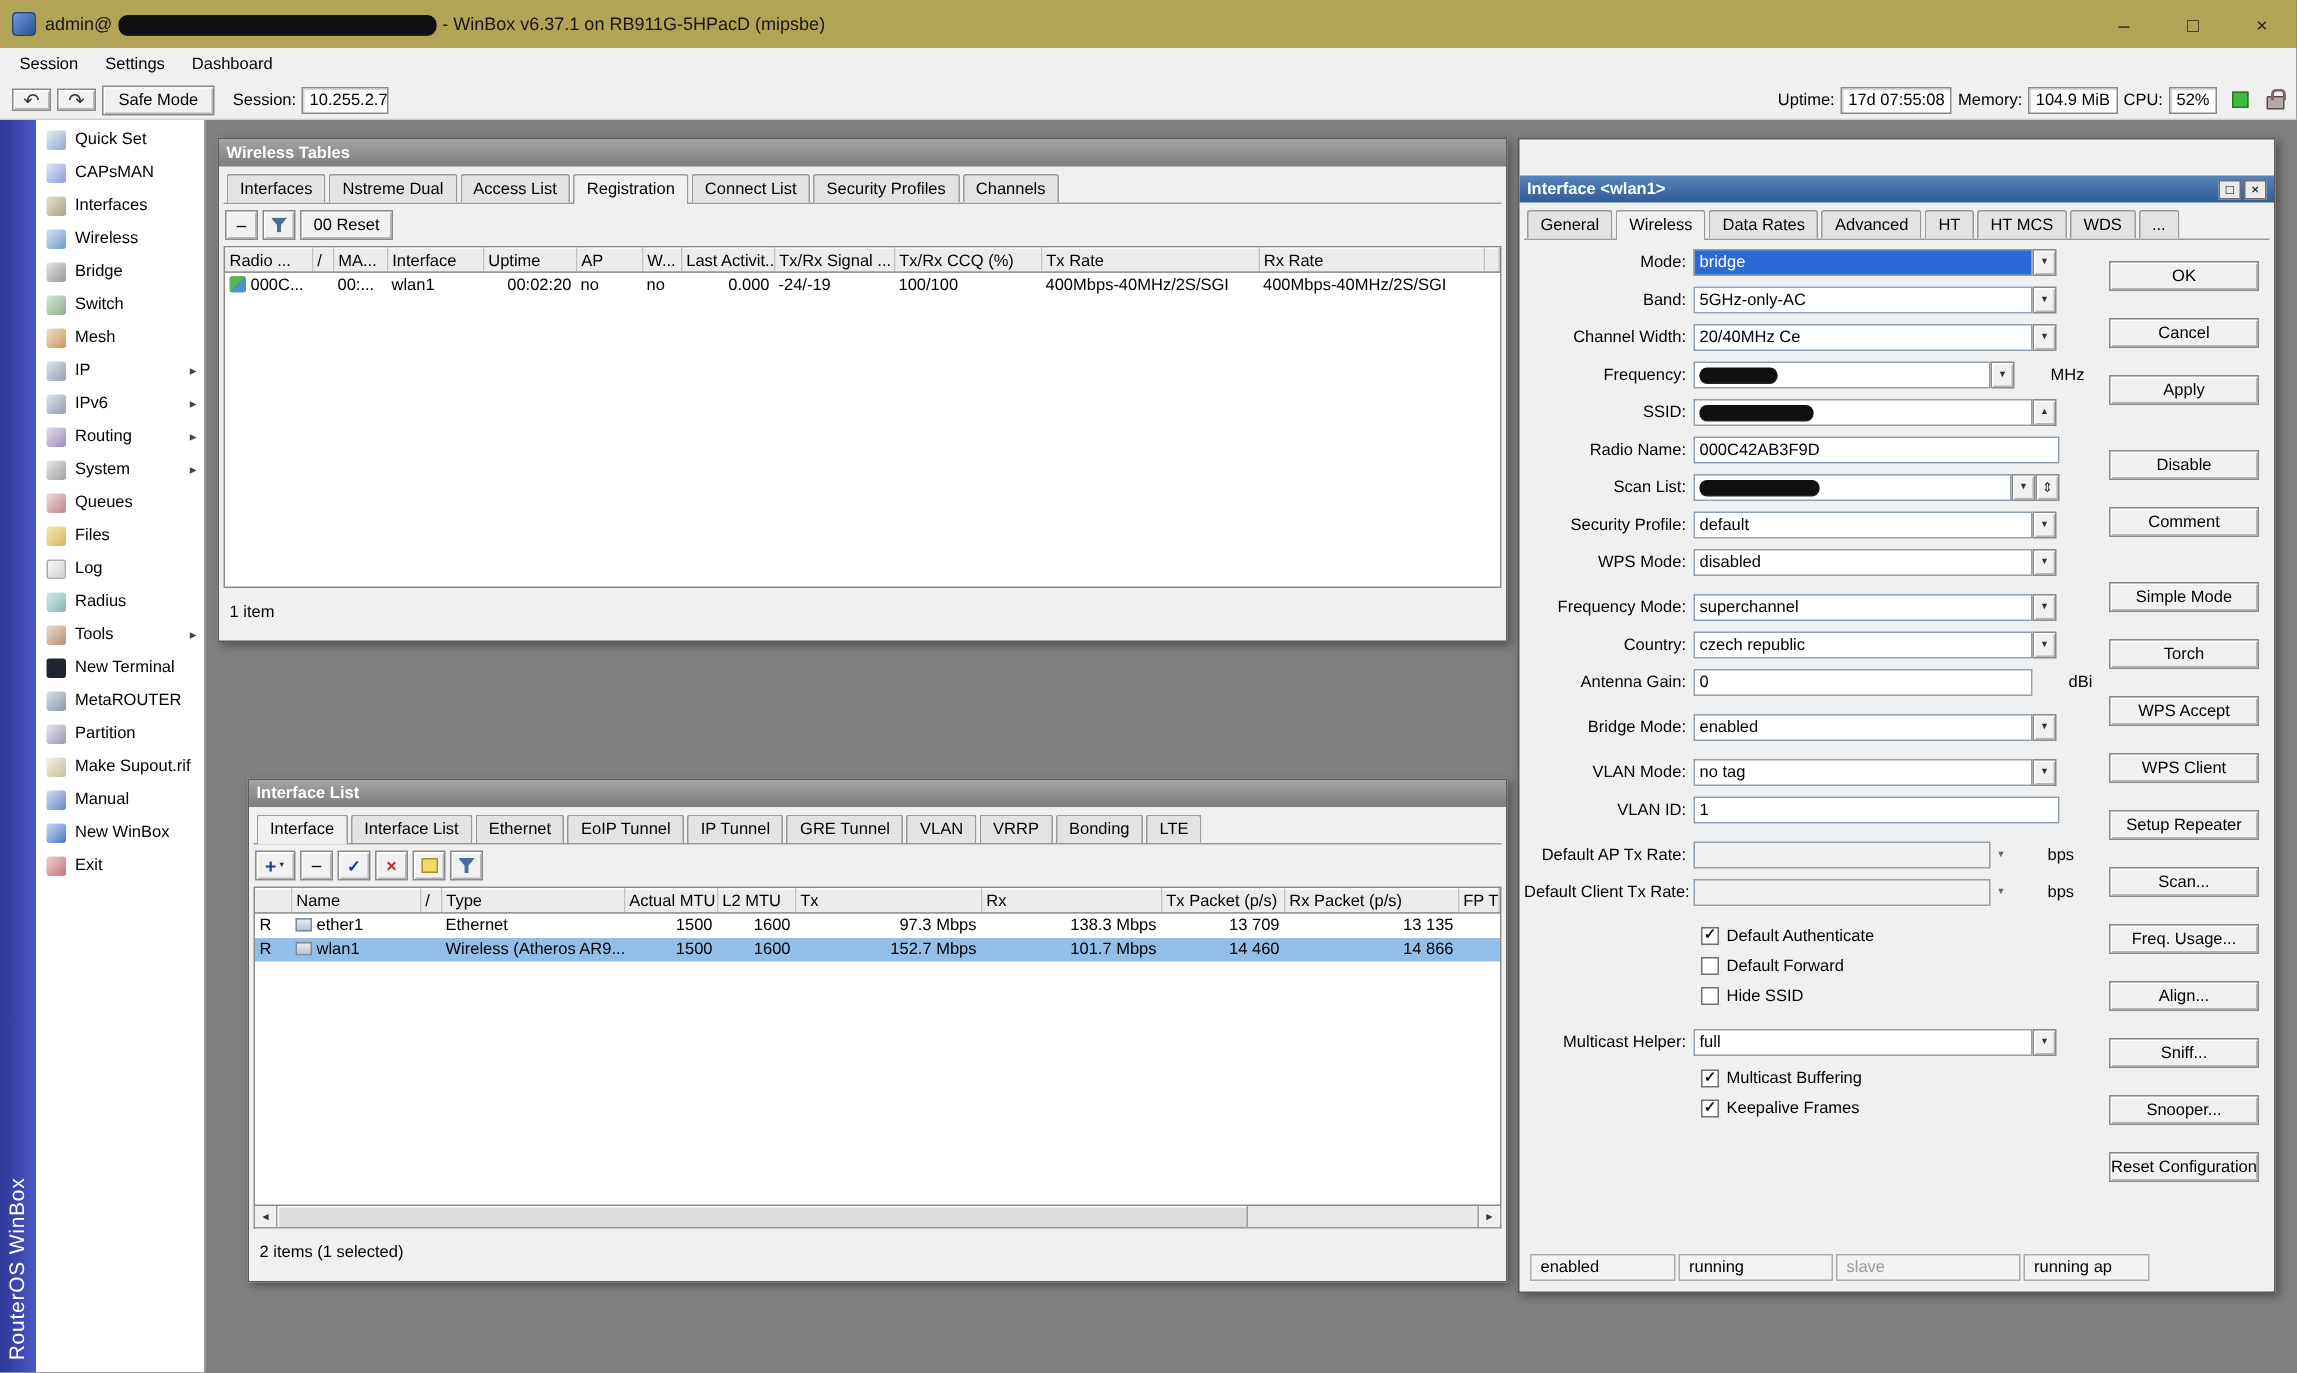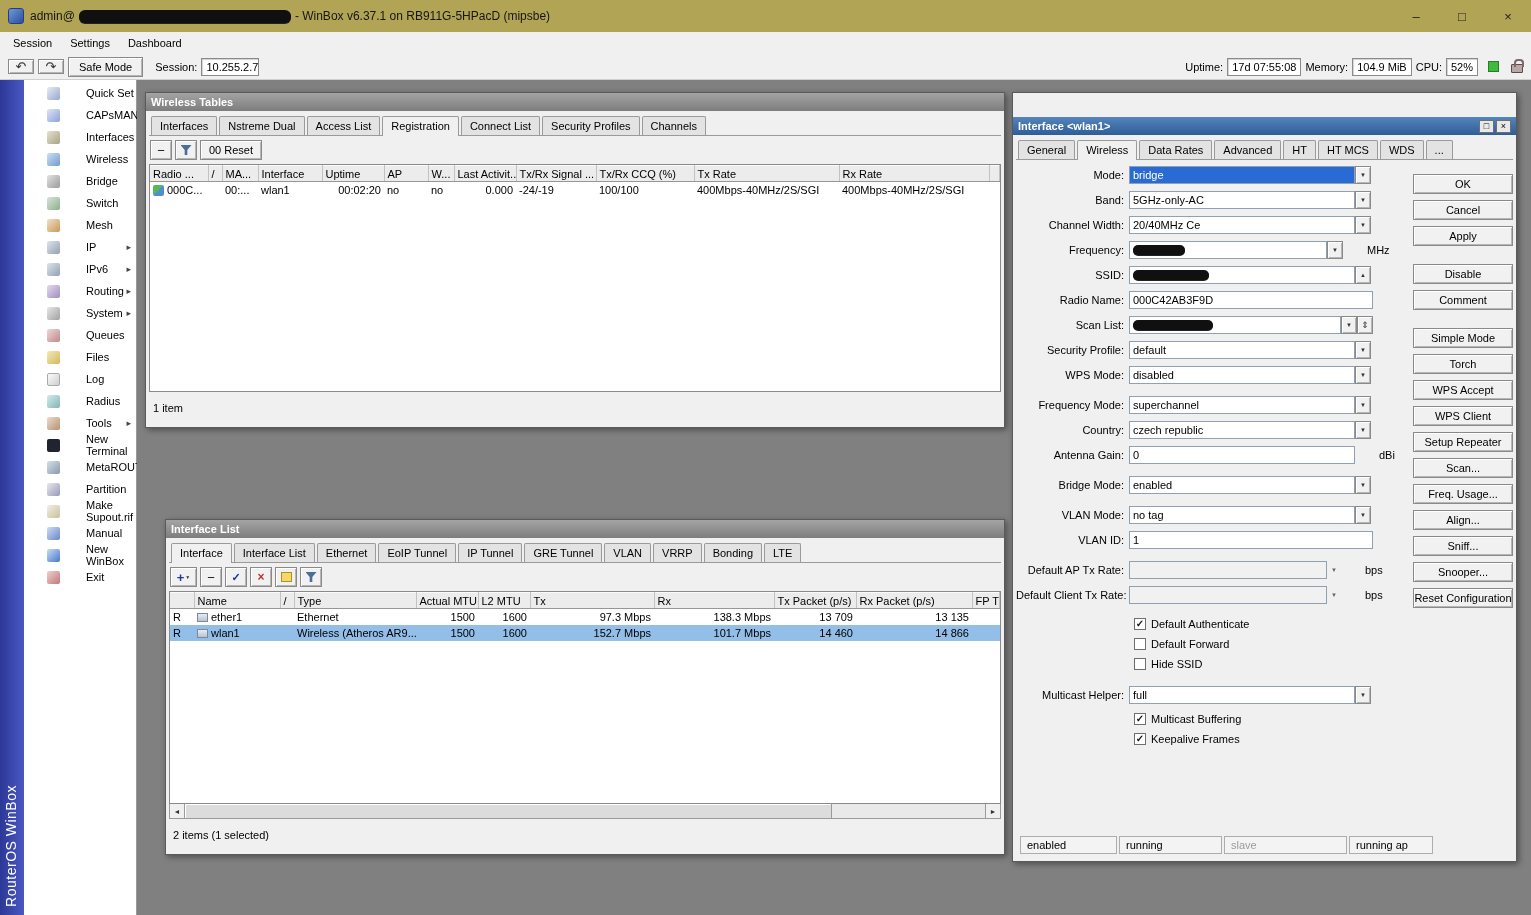--- a/index.html
+++ b/index.html
@@ -32,21 +32,21 @@
   .spacer { flex:1; }
   .cpu-square { width:11px; height:11px; background:#3dbb3d; border:1px solid #2a7a2a; margin-left:6px; flex:none; }
   .padlock { width:12px; height:9px; background:#b9a8a8; border:1px solid #5a4a4a; border-radius:1px; position:relative; margin-left:8px; margin-top:3px; flex:none; }
   .padlock::before { content:""; position:absolute; top:-6px; left:2px; width:6px; height:6px; border:2px solid #7a6a6a; border-bottom:none; border-radius:4px 4px 0 0; }
 
   
   .sidebar { position:absolute; left:0; top:80px; width:137px; bottom:0; background:#ffffff; border-right:1px solid #9a9a9a; }
   .brand-strip { position:absolute; left:0; top:0; bottom:0; width:24px; background:linear-gradient(to right,#2c3896,#4a58c4); }
   .brand-text { position:absolute; left:3px; bottom:8px; writing-mode:vertical-rl; transform:rotate(180deg); color:#fff; font-size:14px; letter-spacing:.5px; white-space:nowrap; }
   .side-items { position:absolute; left:24px; right:0; top:2px; }
-  .side-item { height:22px; display:flex; align-items:center; padding-left:23px; position:relative;gap:20px; }
+  .side-item { height:22px; display:flex; align-items:center; padding-left:7px; position:relative; }
   .si { width:13px; height:13px; border-radius:2px; margin-right:6px; flex:none; }
   .sub-arrow { position:absolute; right:5px; font-size:9px; color:#444; }
   .ic-quickset{background:linear-gradient(135deg,#e7edf5,#93a9cc)} .ic-capsman{background:linear-gradient(135deg,#dfe6fa,#8aa0d8)}
   .ic-interfaces{background:linear-gradient(135deg,#e6e2d4,#a8a284)} .ic-wireless{background:linear-gradient(135deg,#cfe0f4,#6f9ccc)}
   .ic-bridge{background:linear-gradient(135deg,#e2e2e2,#9a9a9a)} .ic-switch{background:linear-gradient(135deg,#d8e6d8,#8cae8c)}
   .ic-mesh{background:linear-gradient(135deg,#f0e0c8,#c89858)} .ic-ip{background:linear-gradient(135deg,#dfe4ea,#90a0b4)}
   .ic-ipv6{background:linear-gradient(135deg,#dfe4ea,#90a0b4)} .ic-routing{background:linear-gradient(135deg,#e4dcec,#a08cc0)}
   .ic-system{background:linear-gradient(135deg,#e8e8e8,#a0a0a0)} .ic-queues{background:linear-gradient(135deg,#f0d8d8,#c08888)}
   .ic-files{background:linear-gradient(135deg,#f4e8b8,#d4b858)} .ic-log{background:linear-gradient(135deg,#fbfbfb,#cfcfcf);border:1px solid #aaa}
   .ic-radius{background:linear-gradient(135deg,#d4ecec,#84b4b4)} .ic-tools{background:linear-gradient(135deg,#ecdcd0,#b89070)}
@@ -109,21 +109,21 @@
   .finput { width:226px; height:18px; background:#fff; border:1px solid #8fa0b0; display:flex; align-items:center; padding:0 3px; flex:none; overflow:hidden; white-space:nowrap; }
   .finput.sel-all { background:#2a6ad4; color:#fff; }
   .finput.w198 { width:198px; } .finput.w212 { width:212px; } .finput.w244 { width:244px; }
   .finput.dim { background:#f1f1f1; }
   .cbtn { width:16px; height:18px; flex:none; font-size:6px; color:#333; display:flex; align-items:center; justify-content:center; padding:0; }
   .flat-arrow { width:14px; text-align:center; font-size:6px; color:#666; flex:none; }
   .unit { margin-left:24px; }
   .cb-row { margin-left:118px; height:18px; margin-bottom:2px; display:flex; align-items:center; }
   .checkbox { width:12px; height:12px; background:#fff; border:1px solid #6f6f6f; margin-right:5px; flex:none; display:flex; align-items:center; justify-content:center; }
   .checkbox .cm { font-size:10px; font-weight:bold; color:#111; line-height:1; }
-  .btn-col { flex:1; padding:14px 0 0 6px; display:flex; flex-direction:column; align-items:flex-end; }
+  .btn-col { flex:1; padding:14px 0 0 6px; display:flex; flex-direction:column; align-items:flex-start;gap:12px; }
   .dbtn { width:100px; height:20px; margin-bottom:6px; flex:none; padding:0; }
   .dbtn.grp { margin-top:12px; }
   .dlg-status { position:absolute; left:7px; bottom:7px; display:flex; }
   .seg { height:18px; border:1px solid #adadad; background:#f3f3f3; display:flex; align-items:center; padding:0 6px; margin-right:2px; overflow:hidden; white-space:nowrap; }
   .seg.s1{width:97px} .seg.s2{width:103px} .seg.s3{width:123px} .seg.s4{width:84px}
   .seg.disabled { color:#9c9c9c; }
 </style>
 </head>
 <body>
 

